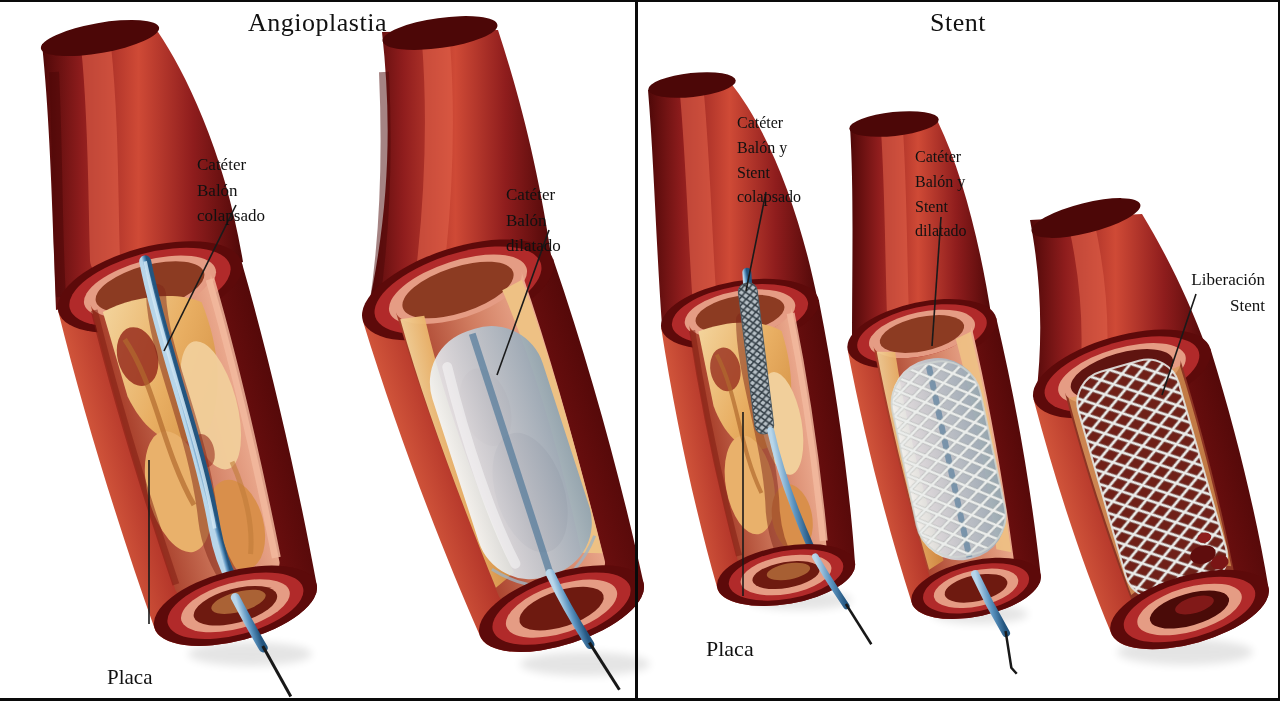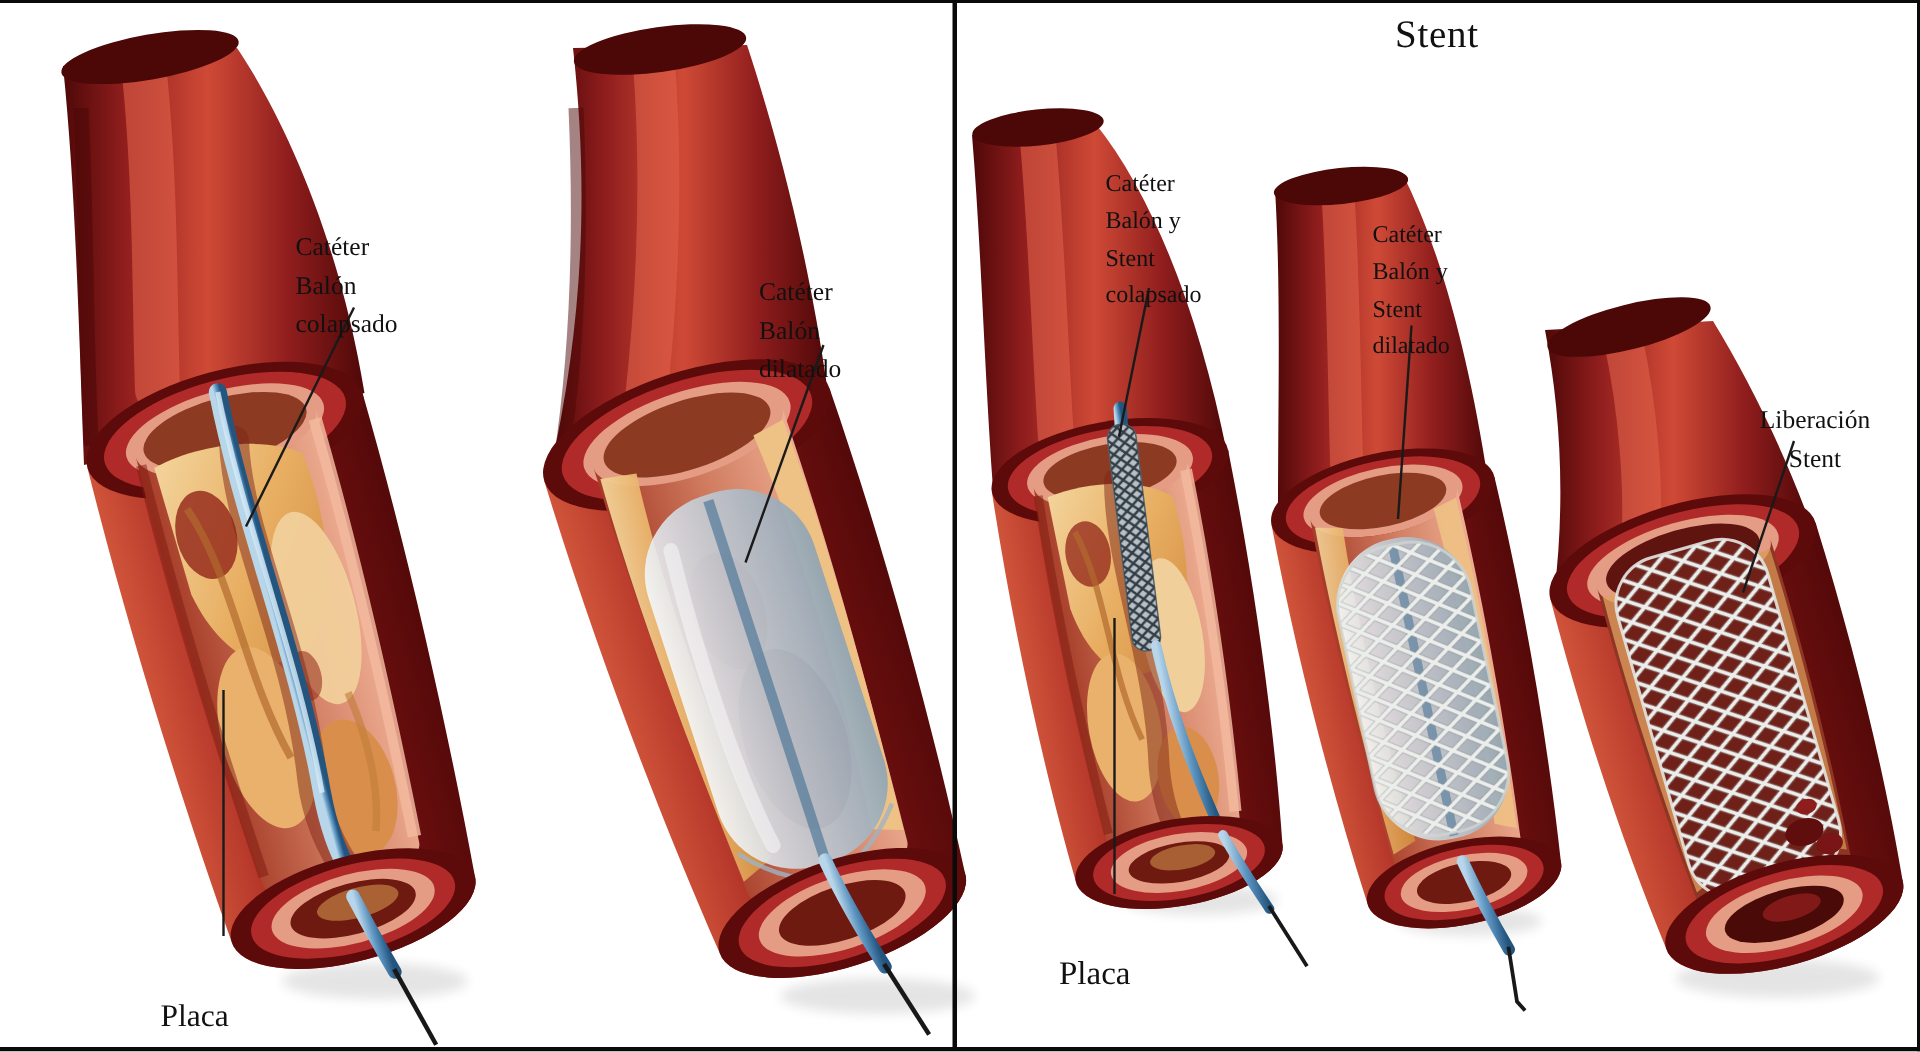--- a/index.html
+++ b/index.html
@@ -16,21 +16,21 @@
   .divider{position:absolute;left:635px;top:0;width:3px;height:701px;background:#0a0a0a;}
   .art{position:absolute;left:0;top:0;}
   .lbl{
     position:absolute;font-size:17px;line-height:1.5;color:#111;
     white-space:pre-line;
     margin-top:32px;
   }
   .lbl-sm{font-size:16px;line-height:1.55;}
   .placa-l{font-size:21px;}
   .placa-r{font-size:22px;}
-  .center{text-align:center;width:110px;}
+  .center{text-align:right;width:110px;}
 </style>
 </head>
 <body>
 
 <div class="canvas">
 
   <svg class="art" width="1280" height="701" viewBox="0 0 1280 701">
     <defs>
       <linearGradient id="gTube" x1="0" y1="0" x2="1" y2="0">
         <stop offset="0" stop-color="#4f0808"></stop>
@@ -282,20 +282,21 @@
       <line x1="236" y1="203" x2="164" y2="349"></line>
       <line x1="149" y1="622" x2="149" y2="458"></line>
       <line x1="549" y1="228" x2="497" y2="373"></line>
       <line x1="766" y1="190" x2="746" y2="289"></line>
       <line x1="743" y1="594" x2="743" y2="410"></line>
       <line x1="941" y1="215" x2="932" y2="344"></line>
       <line x1="1196" y1="292" x2="1162" y2="393"></line>
     </g>
   </svg>
 
+  <div class="panel-title left">Angioplastia</div>
   <div class="panel-title right">Stent</div>
   <div class="divider"></div>
 
   <div class="lbl" style="left:197px;top:118px;">Catéter
 Balón
 colapsado</div>
   <div class="lbl placa-l" style="left:107px;top:628px;">Placa</div>
   <div class="lbl" style="left:506px;top:148px;">Catéter
 Balón
 dilatado</div>

